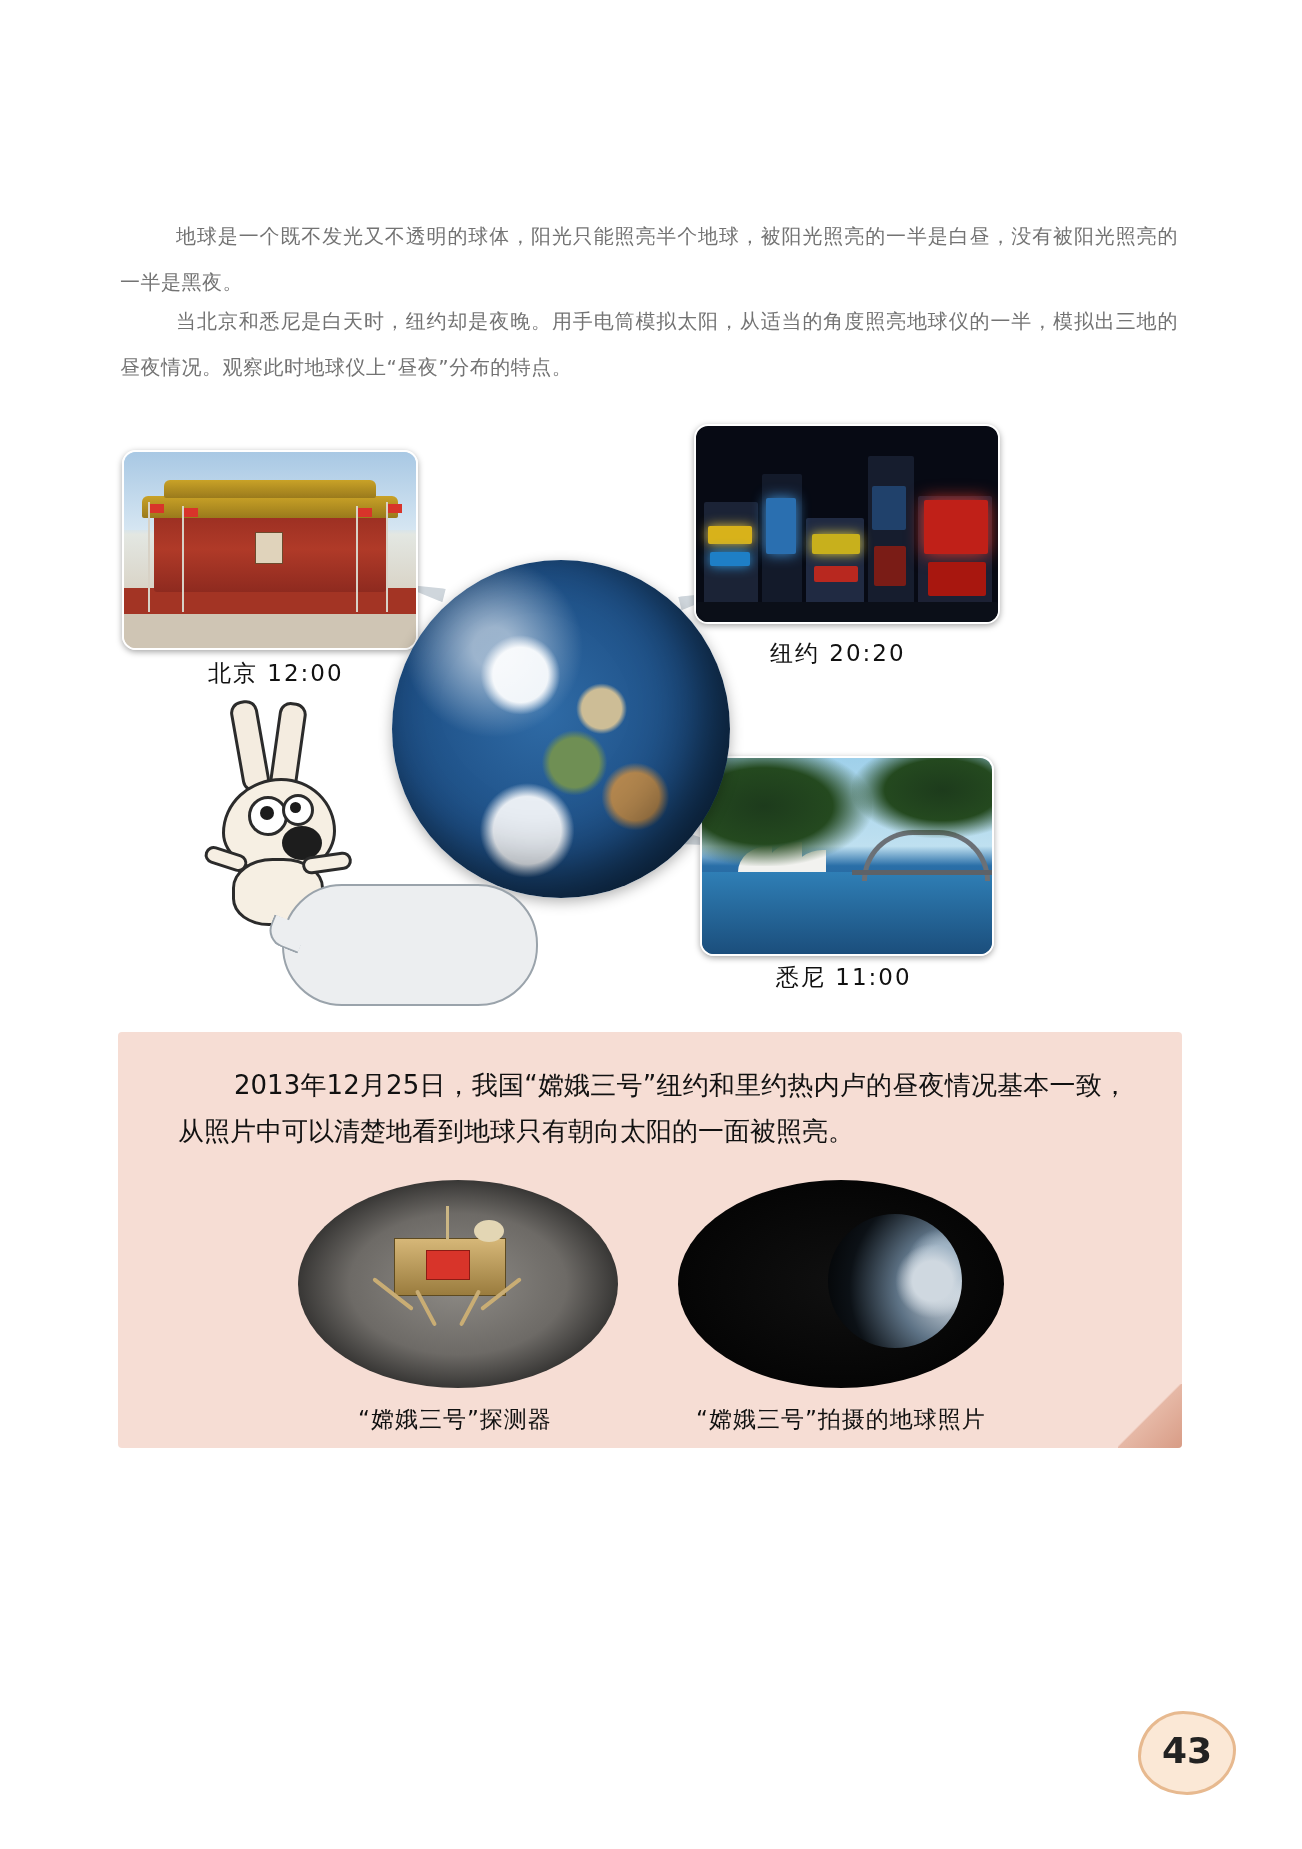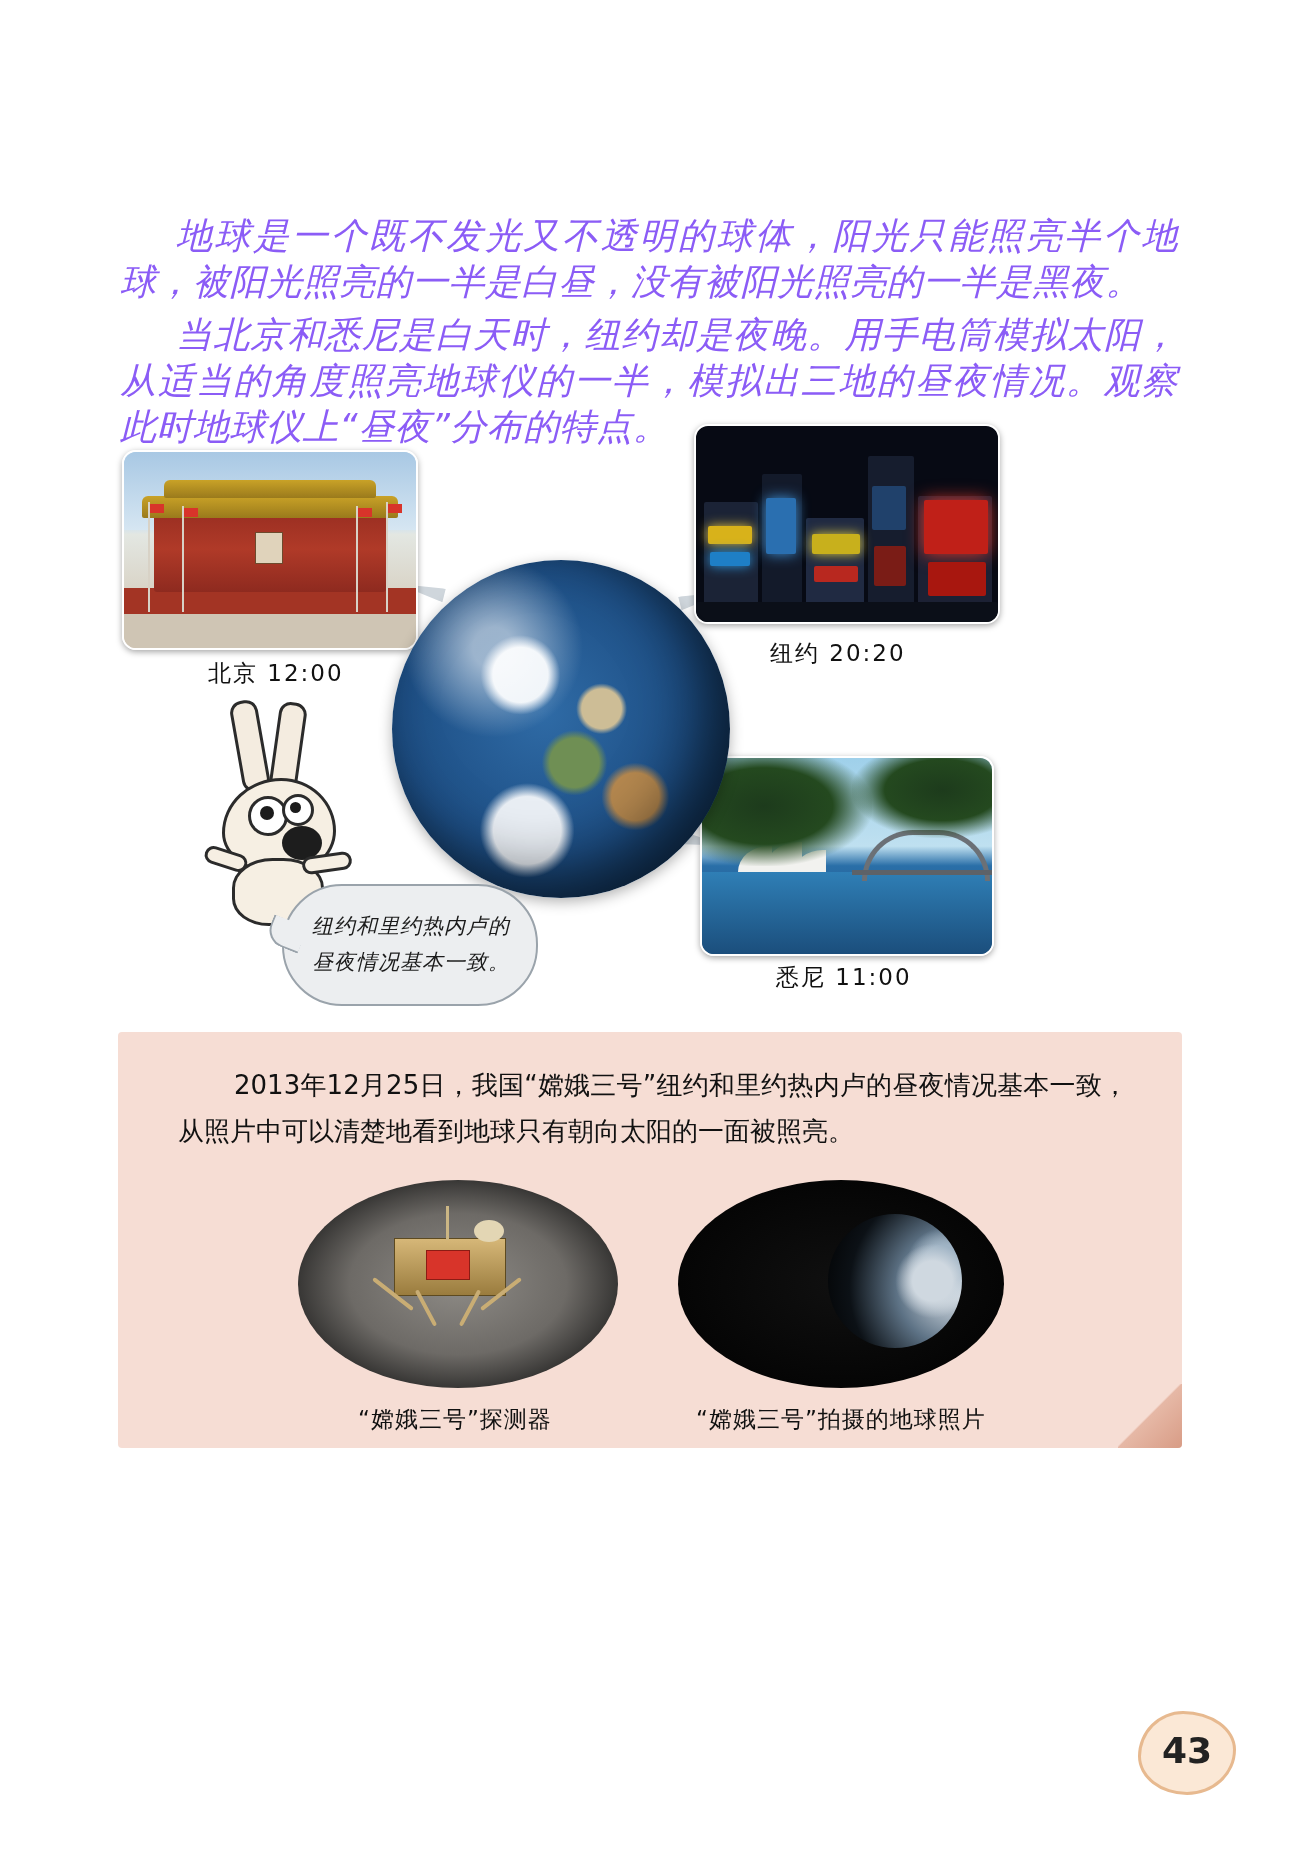--- a/index.html
+++ b/index.html
@@ -55,25 +55,25 @@
   }
   .activity-title{
     position:absolute;left:128px;top:52px;
     font-size:40px;font-weight:bold;color:#1b1b1b;
     letter-spacing:2px;white-space:nowrap;
   }
 
   
   .para{
     position:absolute;
-    font-size:36px;line-height:46px;color:#8b5cf6;
-    text-align:justify;letter-spacing:0.5px;font-style:italic;
+    font-size:20px;line-height:46px;color:#737373;
+    text-align:justify;letter-spacing:0.5px;
   }
   #para1{left:120px;top:213px;width:1058px;text-indent:56px;}
-  #para2{left:120px;top:312px;width:1058px;text-indent:56px;}
+  #para2{left:120px;top:298px;width:1058px;text-indent:56px;}
 
   
   .photo{
     position:absolute;border-radius:14px;overflow:hidden;
     box-shadow:0 2px 6px rgba(0,0,0,.35);
     border:2px solid #ffffff;
   }
   .caption{
     position:absolute;font-size:23px;color:#111;letter-spacing:2px;
     font-family:"DejaVu Sans","Liberation Sans",sans-serif;
@@ -293,21 +293,20 @@
     <div class="rb-eye" style="left:86px;top:94px;width:26px;height:26px;"></div>
     <div class="rb-pupil" style="left:94px;top:102px;width:11px;height:11px;"></div>
     <div class="rb-nose"></div>
     <div class="rb-body"></div>
     <div class="rb-arm" style="left:8px;top:150px;width:38px;height:12px;transform:rotate(18deg);"></div>
     <div class="rb-arm" style="left:106px;top:154px;width:44px;height:12px;transform:rotate(-8deg);"></div>
   </div>
 
   <div id="speech">
     <div class="tail"></div>
-    <div class="txt">纽约和里约热内卢的昼夜情况基本一致。</div>
   </div>
 
   <div id="panel">
     <div class="corner"></div>
     <div id="panel-text">2013年12月25日，我国“嫦娥三号”纽约和里约热内卢的昼夜情况基本一致，从照片中可以清楚地看到地球只有朝向太阳的一面被照亮。</div>
 
     <div class="oval-photo" id="lander">
       <div class="ld-body"></div>
       <div class="ld-flag"></div>
       <div class="ld-mast"></div>

